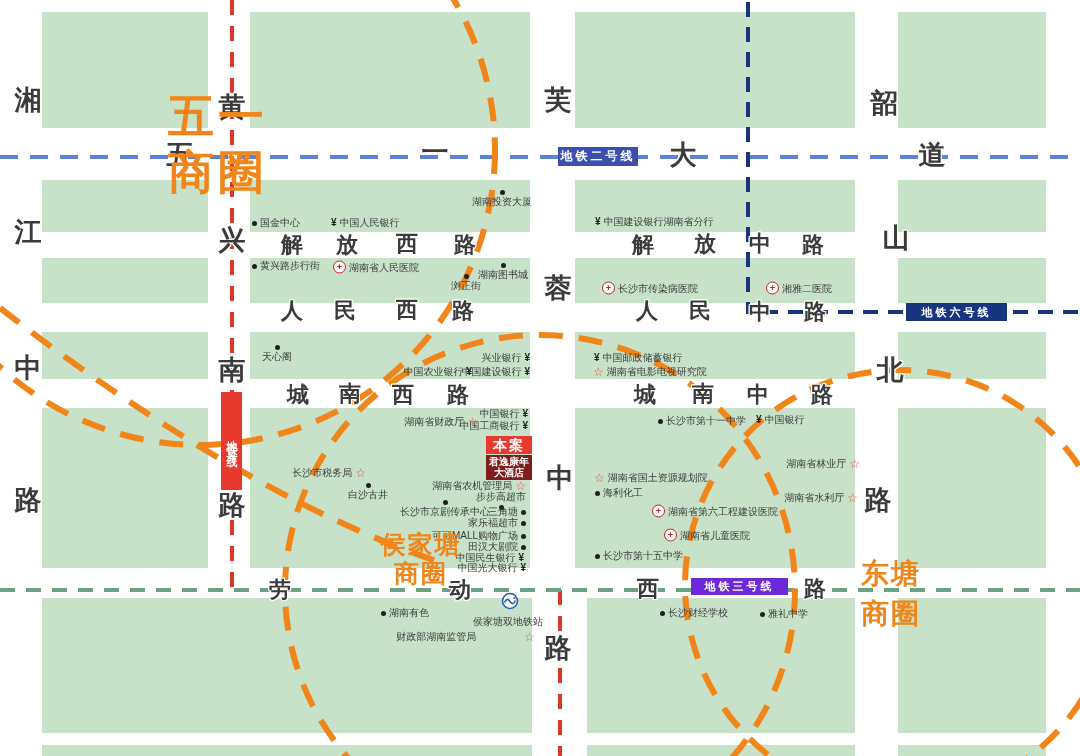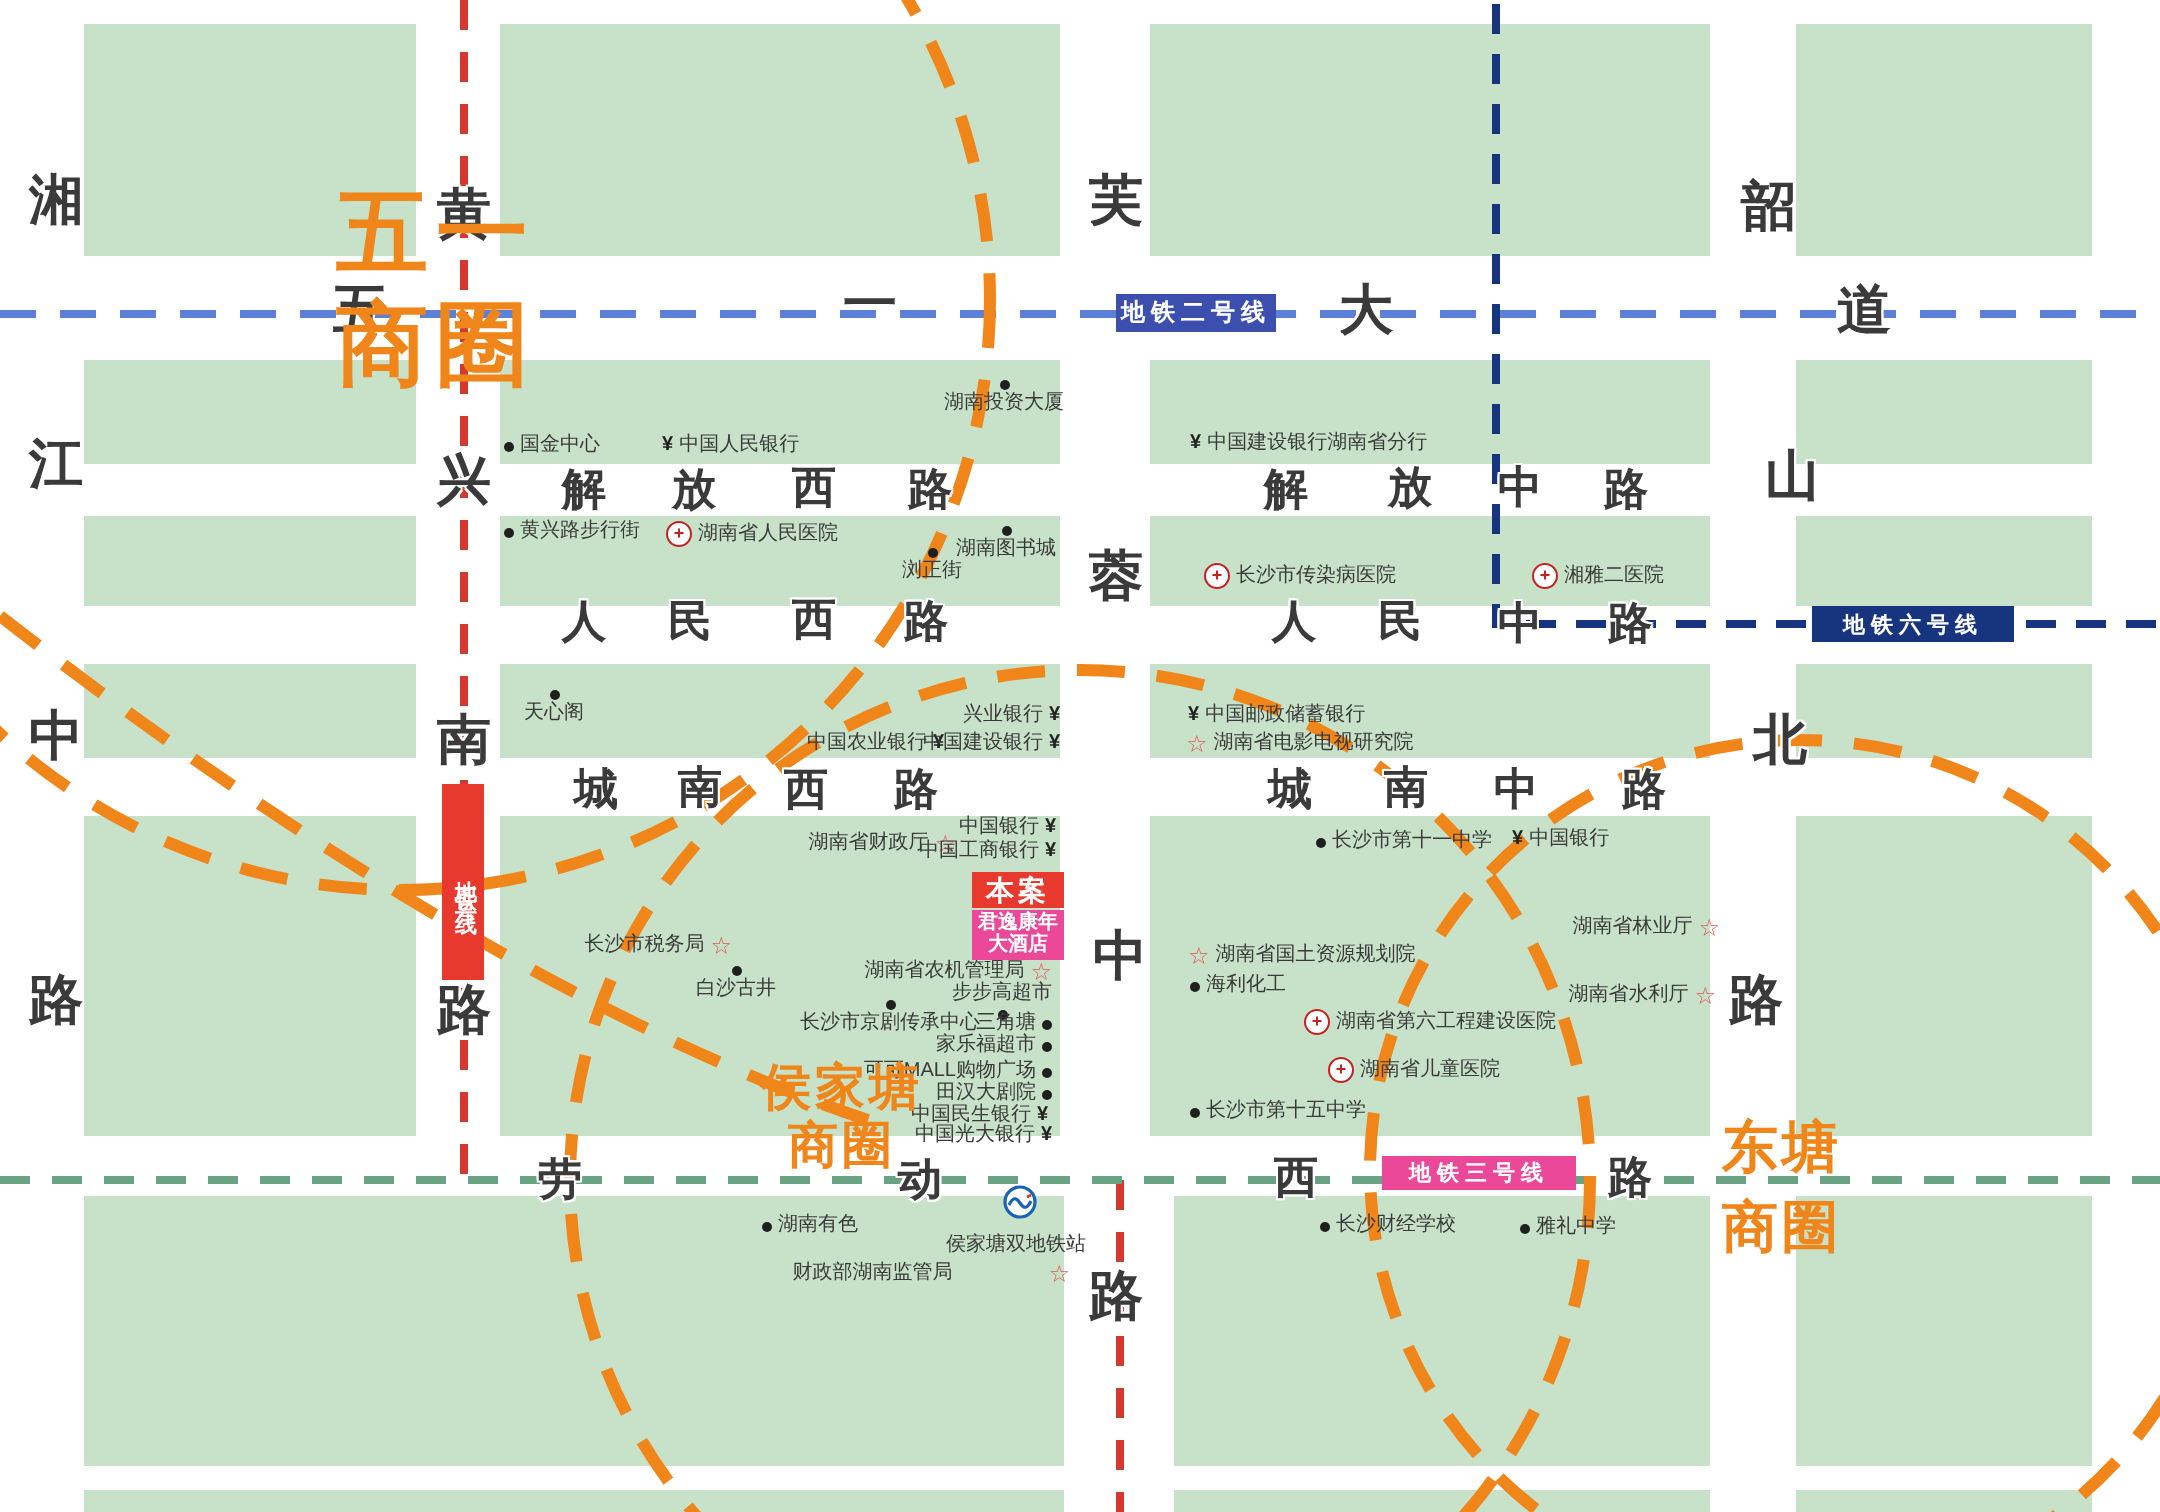--- a/index.html
+++ b/index.html
@@ -16,30 +16,30 @@
   .poi.a{flex-direction:column;transform:translate(-50%,0);gap:2px;align-items:center;}
   .dot{width:5px;height:5px;border-radius:50%;background:#1f1f1f;flex:0 0 auto;}
   .yen{font-weight:bold;font-size:10px;color:#222;}
   .hosp{width:11px;height:11px;border-radius:50%;border:1px solid #c42222;background:#fff;display:flex;
         align-items:center;justify-content:center;color:#c42222;font-weight:bold;font-size:9px;flex:0 0 auto;}
   .star{color:#e4574e;font-size:12px;line-height:1;}
   .metro-label{position:absolute;color:#fff;font-weight:bold;display:flex;align-items:center;
         justify-content:center;z-index:12;letter-spacing:3px;}
   #line2-label{left:558px;top:147px;width:80px;height:19px;background:#3c4fae;font-size:12px;}
   #line6-label{left:906px;top:303px;width:101px;height:18px;background:#16357e;font-size:11px;}
-  #line3-label{left:691px;top:578px;width:97px;height:17px;background:#ec4899;font-size:11px;}
+  #line3-label{left:691px;top:578px;width:97px;height:17px;background:#6d28d9;font-size:11px;}
   #line1-label{left:221px;top:392px;width:21px;height:98px;background:#e8392e;font-size:11px;
         writing-mode:vertical-lr;letter-spacing:4px;}
   .circle-label{position:absolute;color:#f08519;font-weight:900;z-index:11;text-align:center;}
   #wuyi-label{left:168px;top:88px;font-size:46px;line-height:56px;text-align:left;letter-spacing:4px;}
   #houjiatang-label{left:421px;top:530px;transform:translateX(-50%);font-size:25px;line-height:29px;letter-spacing:2px;}
   #dongtang-label{left:891px;top:554px;transform:translateX(-50%);font-size:28px;line-height:40px;letter-spacing:2px;}
   #project{position:absolute;left:486px;top:436px;width:46px;z-index:13;text-align:center;}
   #project .tag{background:#e8392e;color:#fff;font-weight:bold;font-size:14px;height:18px;line-height:18px;letter-spacing:2px;}
-  #project .hotel{background:#ec4899;color:#fff;font-size:10px;line-height:11px;padding:1px 0 2px;margin-top:1px;font-weight:bold;}
+  #project .hotel{background:#7f1d1d;color:#fff;font-size:10px;line-height:11px;padding:1px 0 2px;margin-top:1px;font-weight:bold;}
   #station{position:absolute;left:508px;top:615px;transform:translateX(-50%);font-size:10px;color:#3a3a3a;z-index:10;white-space:nowrap;}
   #station-logo{position:absolute;left:501px;top:592px;z-index:10;}
 </style>
 </head>
 <body>
 
 <div id="map">
 
   <div class="block" style="left:42px;top:12px;width:166px;height:116px"></div>
   <div class="block" style="left:250px;top:12px;width:280px;height:116px"></div>

